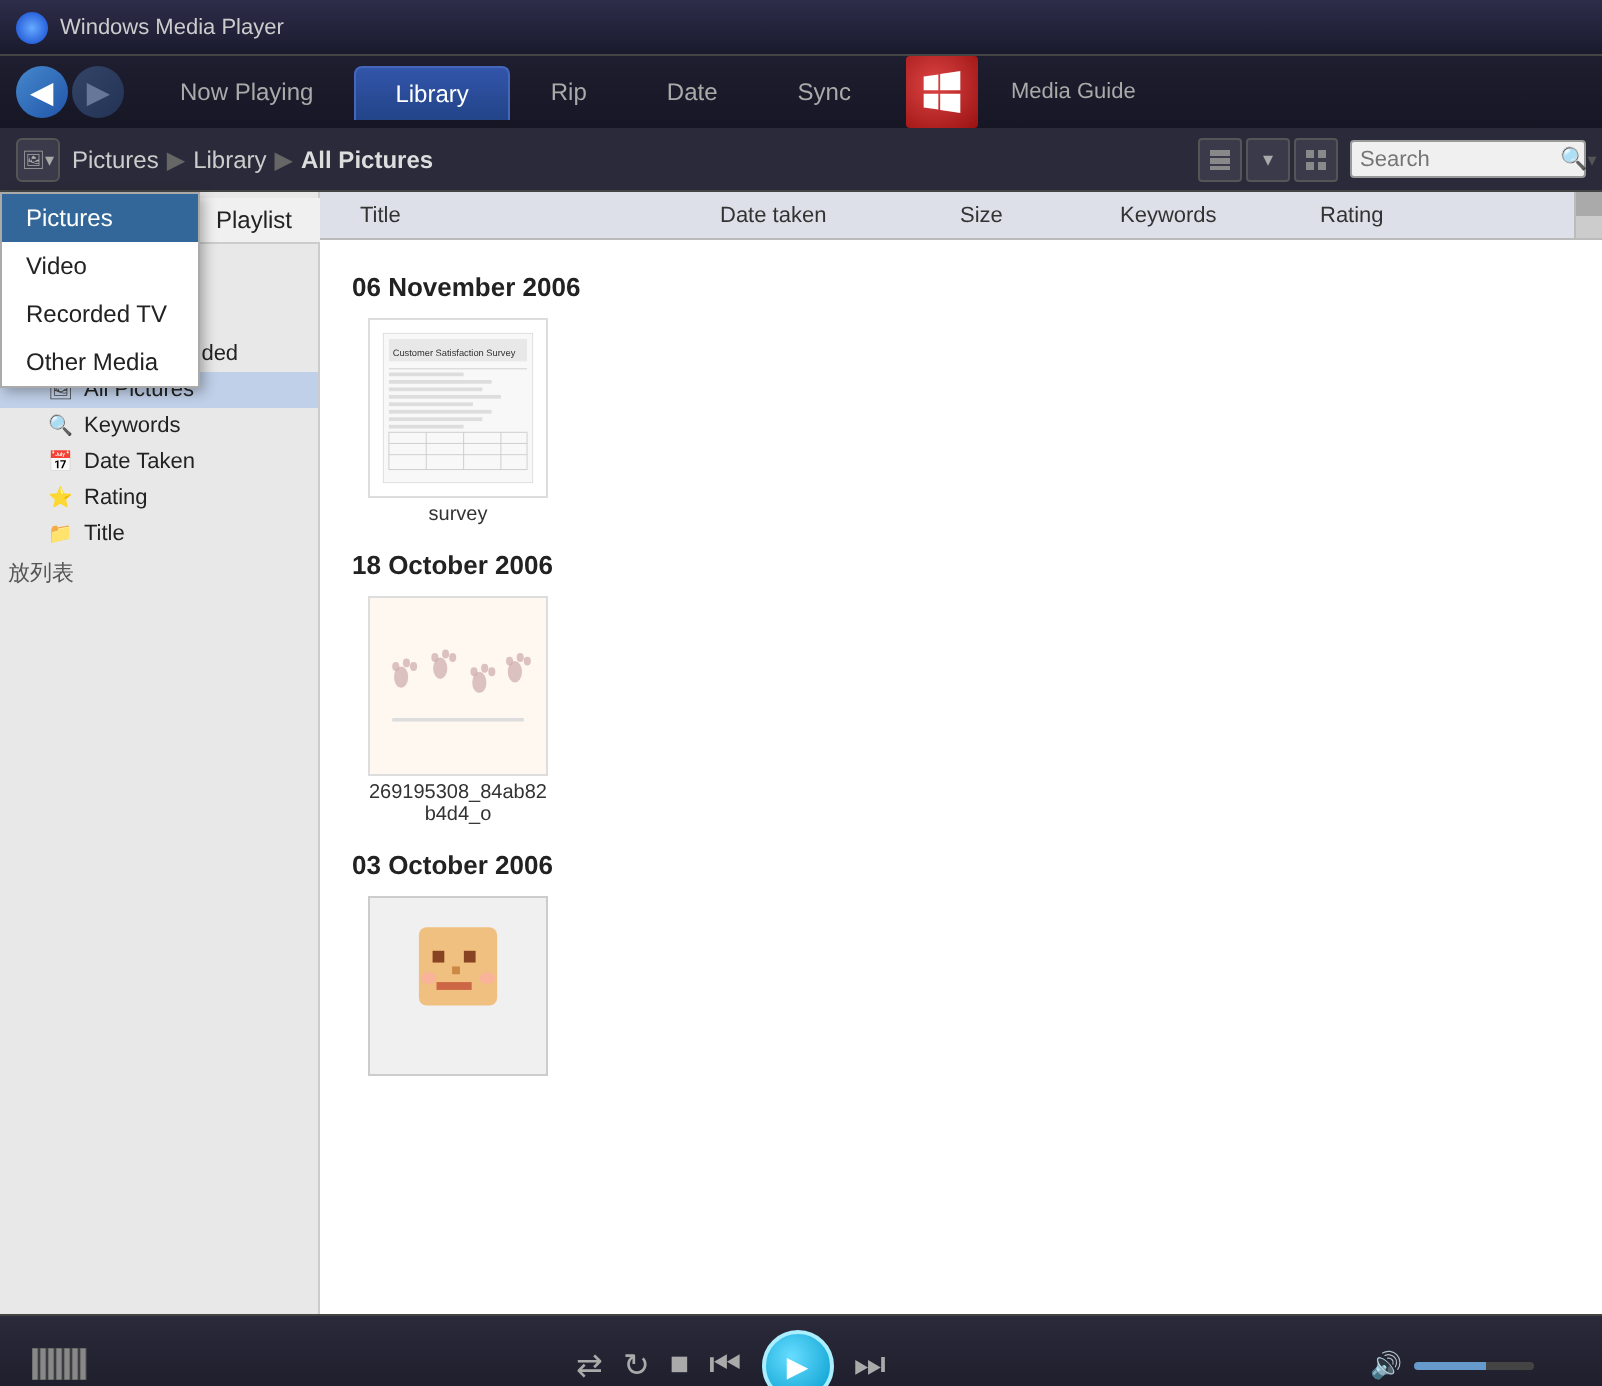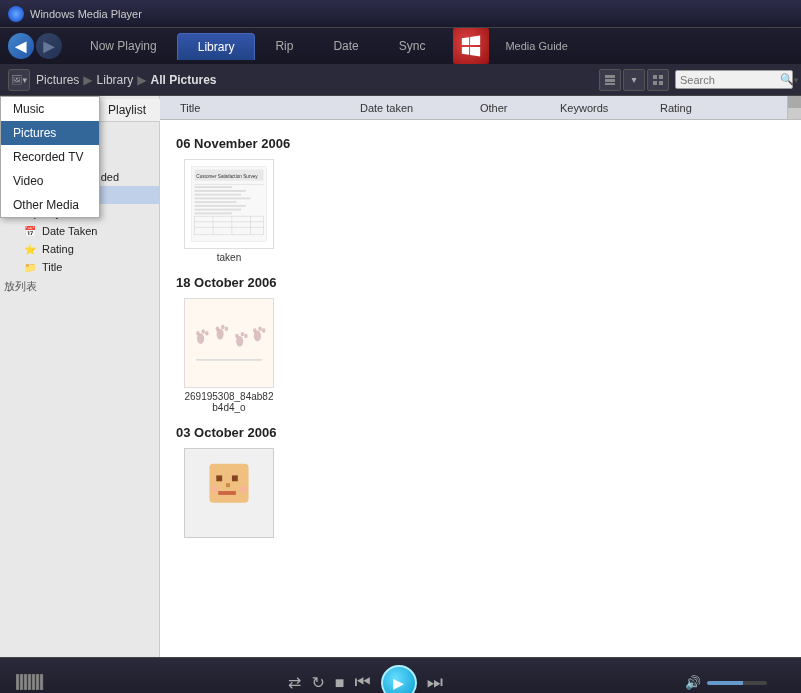--- a/index.html
+++ b/index.html
@@ -425,24 +425,23 @@
   <div class="search-box">
     <input class="search-input" type="text" placeholder="Search" style="">
     <span style="color:#555; cursor:pointer; font-size:11px;">🔍</span>
     <span style="color:#555; font-size:9px;">▾</span>
   </div>
 </div>
 
 <div id="main">
 
   <div id="dropdown-menu">
-    <div class="dropdown-item">Music</div>
     <div class="dropdown-item selected">Pictures</div>
+    <div class="dropdown-item">Video</div>
     <div class="dropdown-item">Recorded TV</div>
-    <div class="dropdown-item">Video</div>
     <div class="dropdown-item">Other Media</div>
   </div>
 
   <div id="playlist-label">Playlist</div>
 
   <div id="sidebar" style="margin-top: 0;">
 
     <div class="sidebar-item" style="padding-left:24px;">
       <span class="icon">▷</span>
       <span class="label">test</span>
@@ -487,21 +486,21 @@
     <div class="sidebar-item" style="padding-left:0; font-size:11px; color:#555;">
       <span style="padding-left:4px;">放列表</span>
     </div>
   </div>
 
   <div id="col-content-wrapper">
 
     <div id="col-header">
       <div class="col-title">Title</div>
       <div class="col-date">Date taken</div>
-      <div class="col-size">Other</div>
+      <div class="col-size">Size</div>
       <div class="col-keywords">Keywords</div>
       <div class="col-rating">Rating</div>
 
       <div style="position:absolute; right:0; top:0; bottom:0; width:14px; background:#ccc; border-left:1px solid #bbb;">
         <div style="width:100%; height:12px; background:#aaa;"></div>
       </div>
     </div>
 
     <div id="content">
       <div id="content-inner">
@@ -528,21 +527,21 @@
                 <rect x="8" y="54" width="40" height="2" fill="#ddd"></rect>
 
                 <rect x="8" y="58" width="74" height="20" fill="none" stroke="#ccc" stroke-width="0.5"></rect>
                 <line x1="28" y1="58" x2="28" y2="78" stroke="#ccc" stroke-width="0.5"></line>
                 <line x1="48" y1="58" x2="48" y2="78" stroke="#ccc" stroke-width="0.5"></line>
                 <line x1="68" y1="58" x2="68" y2="78" stroke="#ccc" stroke-width="0.5"></line>
                 <line x1="8" y1="64" x2="82" y2="64" stroke="#ccc" stroke-width="0.5"></line>
                 <line x1="8" y1="70" x2="82" y2="70" stroke="#ccc" stroke-width="0.5"></line>
               </svg>
             </div>
-            <div class="thumb-label">taken</div>
+            <div class="thumb-label">survey</div>
           </div>
         </div>
 
         <div class="date-group-header">18 October 2006</div>
         <div class="thumbnails-row">
           <div class="thumb-item">
             <div class="thumb-img img2-thumb">
               <svg width="90" height="60" viewBox="0 0 90 60" xmlns="http://www.w3.org/2000/svg">
                 <rect width="90" height="60" fill="#fff8f0"></rect>
 

